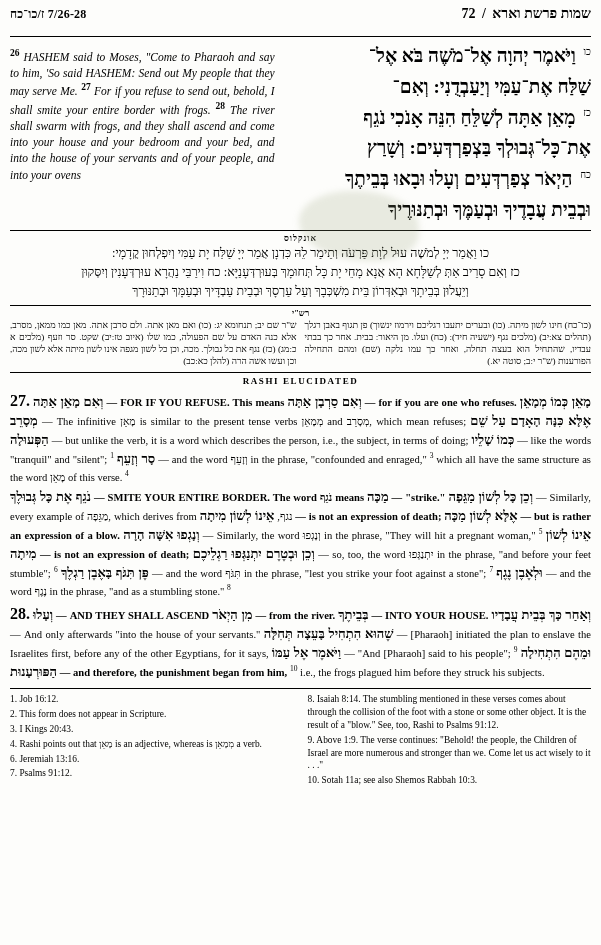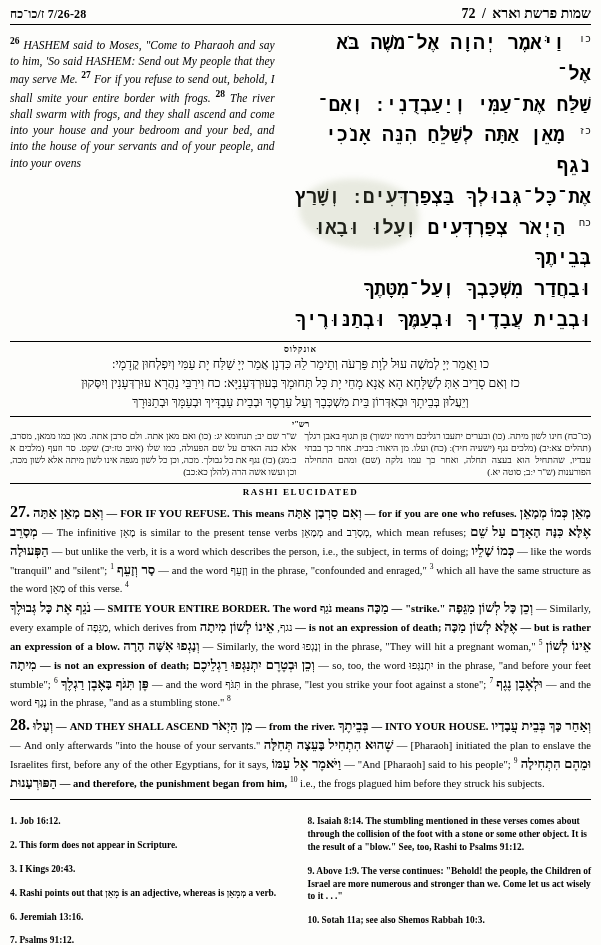--- a/index.html
+++ b/index.html
@@ -19,21 +19,21 @@
     box-sizing: border-box;
     padding: 6px 10px 4px 10px;
     overflow: hidden;
   }
   
   .page-header {
     display: flex;
     align-items: flex-end;
     justify-content: space-between;
     border-bottom: 1.5px solid #000;
-    padding-bottom: 2px;
+    padding-bottom: 14px;
     margin-bottom: 4px;
   }
   .hdr-left {
     font-family: "Liberation Serif", serif;
     font-size: 12px;
     font-weight: bold;
     direction: rtl;
     letter-spacing: 0.2px;
   }
   .hdr-right {
@@ -62,21 +62,21 @@
   .eng-col .vnum {
     font-style: normal;
     font-weight: bold;
     font-size: 9.5px;
     vertical-align: super;
   }
   .heb-col {
     width: 53%;
     direction: rtl;
     text-align: right;
-    font-family: Liberation Mono, monospace;
+    font-family: Liberation Serif, serif;
     font-size: 19px;
     line-height: 1.62;
     font-weight: bold;
     position: relative;
   }
   .heb-col .pnum {
     font-size: 10px;
     font-weight: normal;
     vertical-align: super;
     padding-left: 3px;
@@ -159,21 +159,21 @@
     border-top: 1.2px solid #000;
     margin: 6px 0 4px 0;
   }
   .footnotes {
     display: flex;
     gap: 14px;
     font-size: 9.4px;
     line-height: 1.37;
   }
   .fn-col { width: 50%; }
-  .fn-col p { margin: 11px 0 2px 0; font-weight: bold; }
+  .fn-col p { margin: 0 0 2px 0; }
 </style>
 </head>
 <body>
 
 <div class="page">
 
   <div class="page-header">
     <div class="hdr-left">
       <span>7/26-28</span>
       <span>ז/כו־כח</span>
@@ -204,21 +204,20 @@
       <div>שַׁלַּח אֶת־עַמִּי וְיַעַבְדֻנִי: וְאִם־</div>
       <div>
         <span class="pnum">כז</span>
         <span>מָאֵן אַתָּה לְשַׁלֵּחַ הִנֵּה אָנֹכִי נֹגֵף</span>
       </div>
       <div>אֶת־כָּל־גְּבוּלְךָ בַּצְפַרְדְּעִים: וְשָׁרַץ</div>
       <div>
         <span class="pnum">כח</span>
         <span>הַיְאֹר צְפַרְדְּעִים וְעָלוּ וּבָאוּ בְּבֵיתֶךָ</span>
       </div>
-      <div>וּבַחֲדַר מִשְׁכָּבְךָ וְעַל־מִטָּתֶךָ</div>
       <div>וּבְבֵית עֲבָדֶיךָ וּבְעַמֶּךָ וּבְתַנּוּרֶיךָ</div>
     </div>
   </div>
 
   <div class="section-label">אונקלוס</div>
   <div class="onkelos">
     <div>כו וַאֲמַר יְיָ לְמֹשֶׁה עוּל לְוָת פַּרְעֹה וְתֵימַר לֵהּ כִּדְנָן אֲמַר יְיָ שַׁלַּח יָת עַמִּי וְיִפְלְחוּן קֳדָמָי:</div>
     <div>כז וְאִם סָרֵיב אַתְּ לְשַׁלָּחָא הָא אֲנָא מָחֵי יָת כָּל תְּחוּמָךְ בְּעוּרְדְּעָנַיָּא: כח וִירַבֵּי נַהֲרָא עוּרְדְּעָנִין וְיִסְּקוּן</div>
     <div>וְיֵעֲלוּן בְּבֵיתָךְ וּבְאִדְּרוֹן בֵּית מִשְׁכְּבָךְ וְעַל עַרְסָךְ וּבְבֵית עַבְדָּיךְ וּבְעַמָּךְ וּבְתַנּוּרָךְ</div>
   </div>

